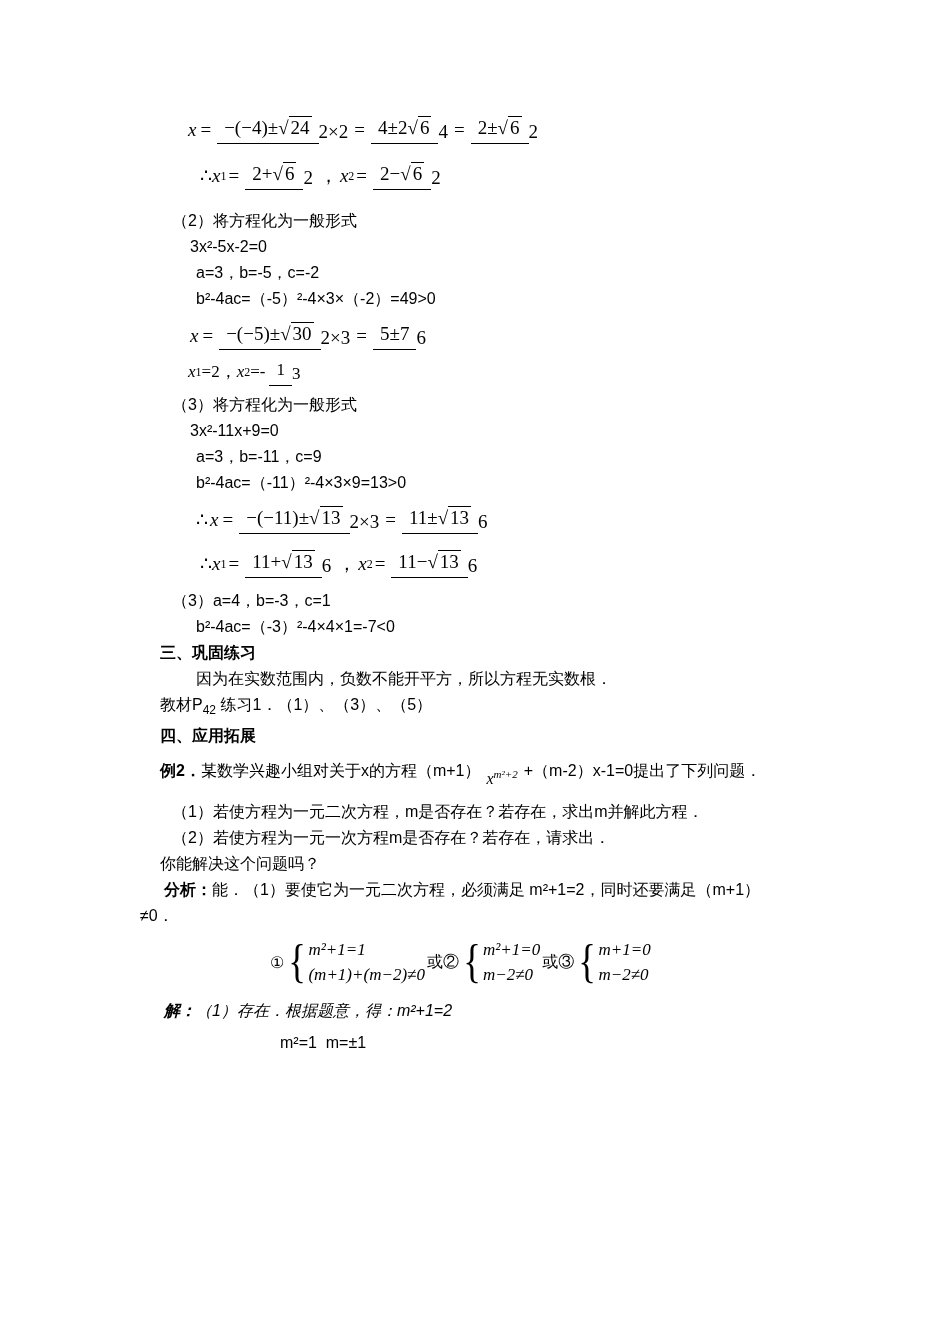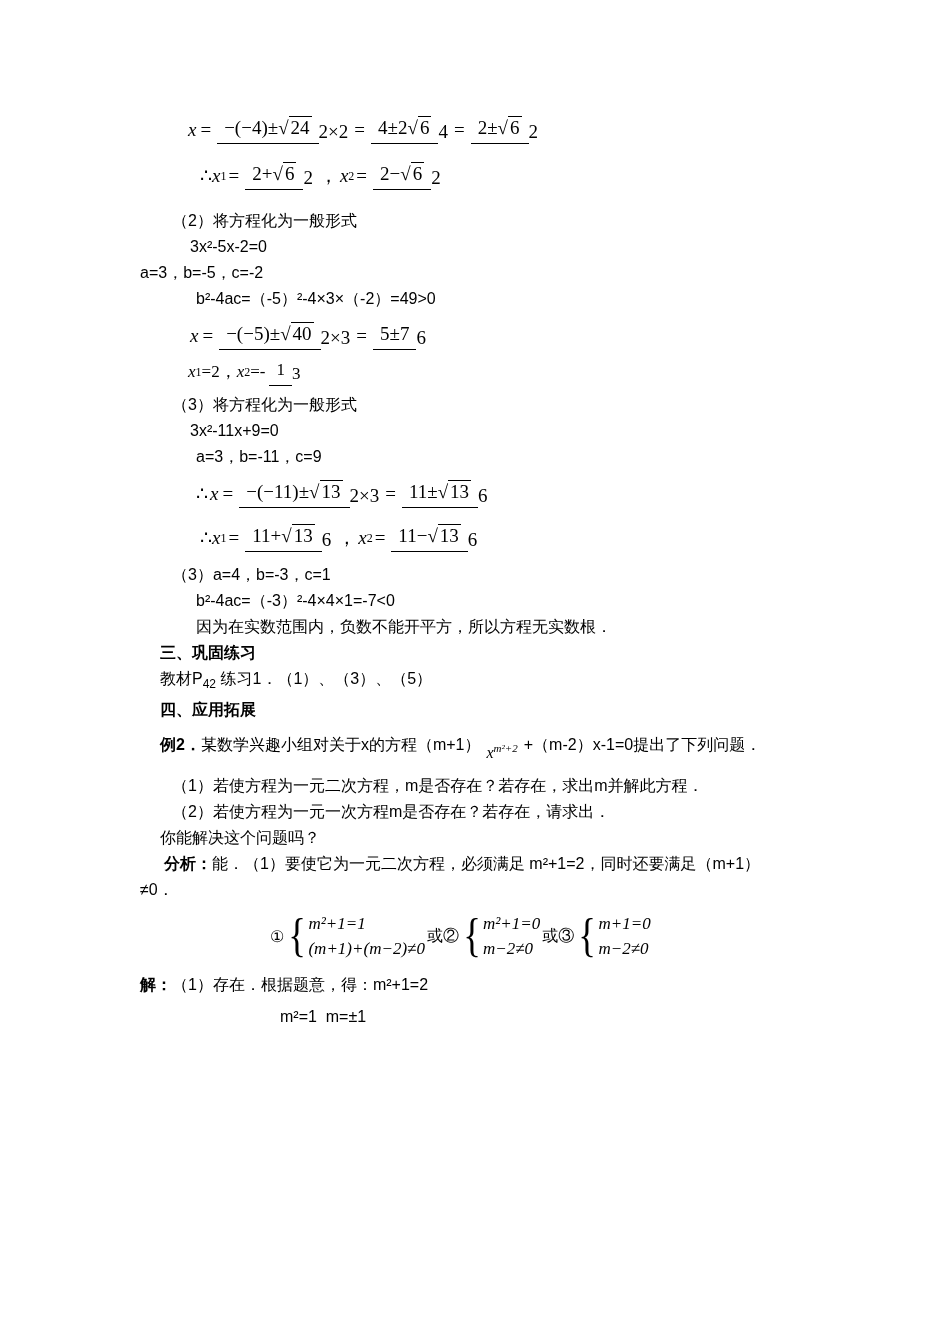--- a/index.html
+++ b/index.html
@@ -56,21 +56,21 @@
   .system { display: inline-flex; align-items: center; margin: 0 2px; }
   .system .brace { font-size: 46px; font-weight: 300; line-height: 0.9; font-family: "Liberation Serif", serif; transform: scaleX(0.8); }
   .system .rows { display: flex; flex-direction: column; align-items: flex-start; gap: 3px; font-style: italic; }
   .system .rows span { line-height: 22px; font-style: italic; }
 
   
   .r01 { margin-left: 46px; }
   .r02 { margin-left: 60px; margin-top: 18px; }
   .r03 { margin-left: 32px; margin-top: 18px; }
   .r04 { margin-left: 50px; }
-  .r05 { }
+  .r05 { margin-left: 56px; }
   .r06 { margin-left: 56px; }
   .r07 { margin-left: 48px; margin-top: 10px; margin-bottom: 8px; }
   .r08 { margin-left: 48px; margin-bottom: 6px; font-size: 17px; }
   .r09 { margin-left: 32px; }
   .r10 { margin-left: 50px; }
   .r11 { margin-left: 56px; }
   .r12 { margin-left: 56px; }
   .r13 { margin-left: 56px; margin-top: 10px; }
   .r14 { margin-left: 60px; margin-top: 16px; margin-bottom: 10px; }
   .r15 { margin-left: 32px; margin-top: 6px; }
@@ -80,21 +80,21 @@
   .r19 { margin-left: 20px; }
   .r20 { margin-left: 20px; }
   .r21 { margin-left: 20px; margin-top: 2px; line-height: 30px; }
   .r22 { margin-left: 32px; margin-top: 12px; }
   .r23 { margin-left: 32px; }
   .r24 { margin-left: 20px; }
   .r25 { margin-left: 24px; }
   .r26 { margin-left: 0; }
   .r27 { margin-left: 32px; }
   .r28 { margin-left: 130px; margin-top: 10px; margin-bottom: 12px; }
-  .r29 { margin-top: 8px; }
+  .r29 { margin-left: 24px; margin-top: 8px; font-style: italic; }
   .r30 { margin-left: 140px; margin-top: 6px; }
 </style>
 </head>
 <body>
 
 <div class="page">
 
   <div class="frow r01">
     <span class="it mtxt">x</span>
     <span class="mtxt">=</span>
@@ -139,21 +139,21 @@
 
   <div class="l r03">（2）将方程化为一般形式</div>
   <div class="l r04">3x²-5x-2=0</div>
   <div class="l r05">a=3，b=-5，c=-2</div>
   <div class="l r06">b²-4ac=（-5）²-4×3×（-2）=49&gt;0</div>
 
   <div class="frow r07">
     <span class="it mtxt">x</span>
     <span class="mtxt">=</span>
     <span class="frac">
-      <span class="num"><span>−(−5)±</span><span class="sq"><span class="rad">40</span></span></span>
+      <span class="num"><span>−(−5)±</span><span class="sq"><span class="rad">30</span></span></span>
       <span class="den">2×3</span>
     </span>
     <span class="mtxt">=</span>
     <span class="frac">
       <span class="num">5±7</span>
       <span class="den">6</span>
     </span>
   </div>
 
   <div class="frow r08">
@@ -169,20 +169,21 @@
     <span>=-</span>
     <span class="frac">
       <span class="num">1</span>
       <span class="den">3</span>
     </span>
   </div>
 
   <div class="l r09">（3）将方程化为一般形式</div>
   <div class="l r10">3x²-11x+9=0</div>
   <div class="l r11">a=3，b=-11，c=9</div>
+  <div class="l r12">b²-4ac=（-11）²-4×3×9=13&gt;0</div>
 
   <div class="frow r13">
     <span>∴</span>
     <span class="it mtxt">x</span>
     <span class="mtxt">=</span>
     <span class="frac">
       <span class="num"><span>−(−11)±</span><span class="sq"><span class="rad">13</span></span></span>
       <span class="den">2×3</span>
     </span>
     <span class="mtxt">=</span>
@@ -210,23 +211,23 @@
       </span>
     <span class="mtxt">=</span>
     <span class="frac">
       <span class="num"><span>11−</span><span class="sq"><span class="rad">13</span></span></span>
       <span class="den">6</span>
     </span>
   </div>
 
   <div class="l r15">（3）a=4，b=-3，c=1</div>
   <div class="l r16">b²-4ac=（-3）²-4×4×1=-7&lt;0</div>
+  <div class="l r18 bold">三、巩固练习</div>
+
   <div class="l r17">因为在实数范围内，负数不能开平方，所以方程无实数根．</div>
-
-  <div class="l r18 bold">三、巩固练习</div>
 
   <div class="l r19"><span>教材P</span><sub>42</sub><span> 练习1．（1）、（3）、（5）</span></div>
 
   <div class="l r20 bold">四、应用拓展</div>
 
   <div class="l r21"><span class="bold">例2．</span><span>某数学兴趣小组对关于x的方程（m+1）</span><span class="lowexp"><span>x</span><sup>m²+2</sup></span><span>+（m-2）x-1=0提出了下列问题．</span></div>
 
   <div class="l r22">（1）若使方程为一元二次方程，m是否存在？若存在，求出m并解此方程．</div>
   <div class="l r23">（2）若使方程为一元一次方程m是否存在？若存在，请求出．</div>
   <div class="l r24">你能解决这个问题吗？</div>

